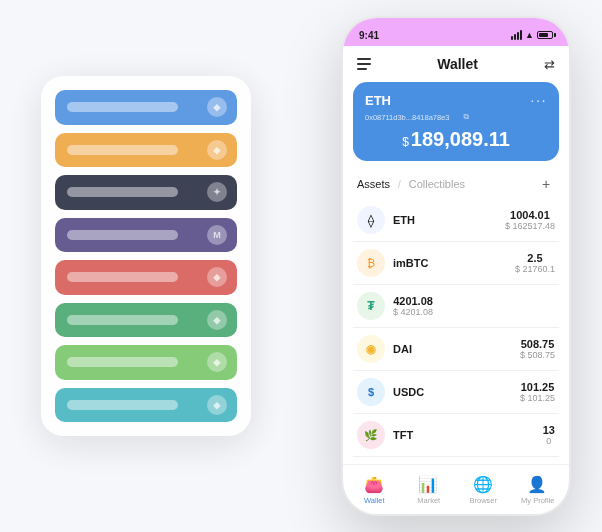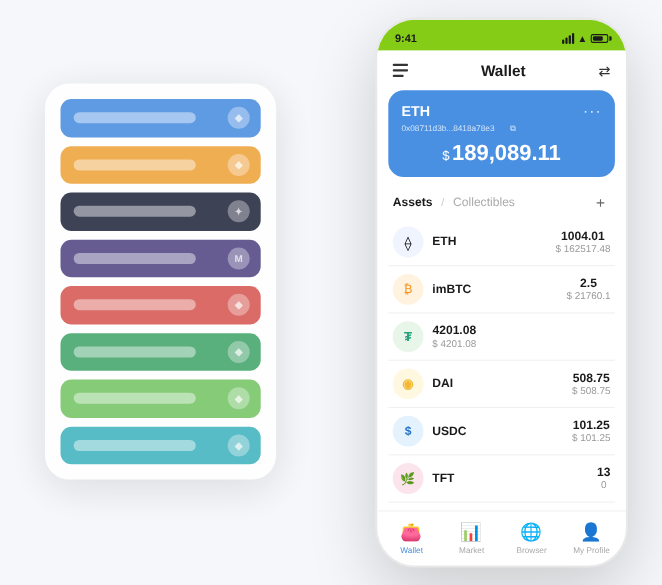--- a/index.html
+++ b/index.html
@@ -93,21 +93,21 @@
       display: flex;
       flex-direction: column;
     }
 
     .status-bar {
       height: 28px;
       display: flex;
       align-items: center;
       justify-content: space-between;
       padding: 6px 16px 0;
-      background: #84cc16;
+      background: #f0abfc;
     }
 
     .status-time {
       font-size: 10px;
       font-weight: 600;
       color: #1a1a1a;
     }
 
     .status-icons {
       display: flex;
@@ -226,20 +226,21 @@
       font-size: 14px;
       color: rgba(255,255,255,0.8);
       letter-spacing: 1px;
     }
 
     .eth-address {
       font-size: 7.5px;
       color: rgba(255,255,255,0.75);
       margin-bottom: 6px;
       display: flex;
+      align-items: center;
       gap: 14px;
     }
 
     .eth-balance {
       font-size: 20px;
       font-weight: 700;
       color: white;
       text-align: center;
     }
 
@@ -258,21 +259,21 @@
     }
 
     .assets-tabs {
       display: flex;
       align-items: center;
       gap: 8px;
     }
 
     .tab-active {
       font-size: 11px;
-      font-weight: 700;
+      font-weight: 400;
       color: #1a1a1a;
     }
 
     .tab-divider {
       font-size: 10px;
       color: #ccc;
     }
 
     .tab-inactive {
       font-size: 11px;

